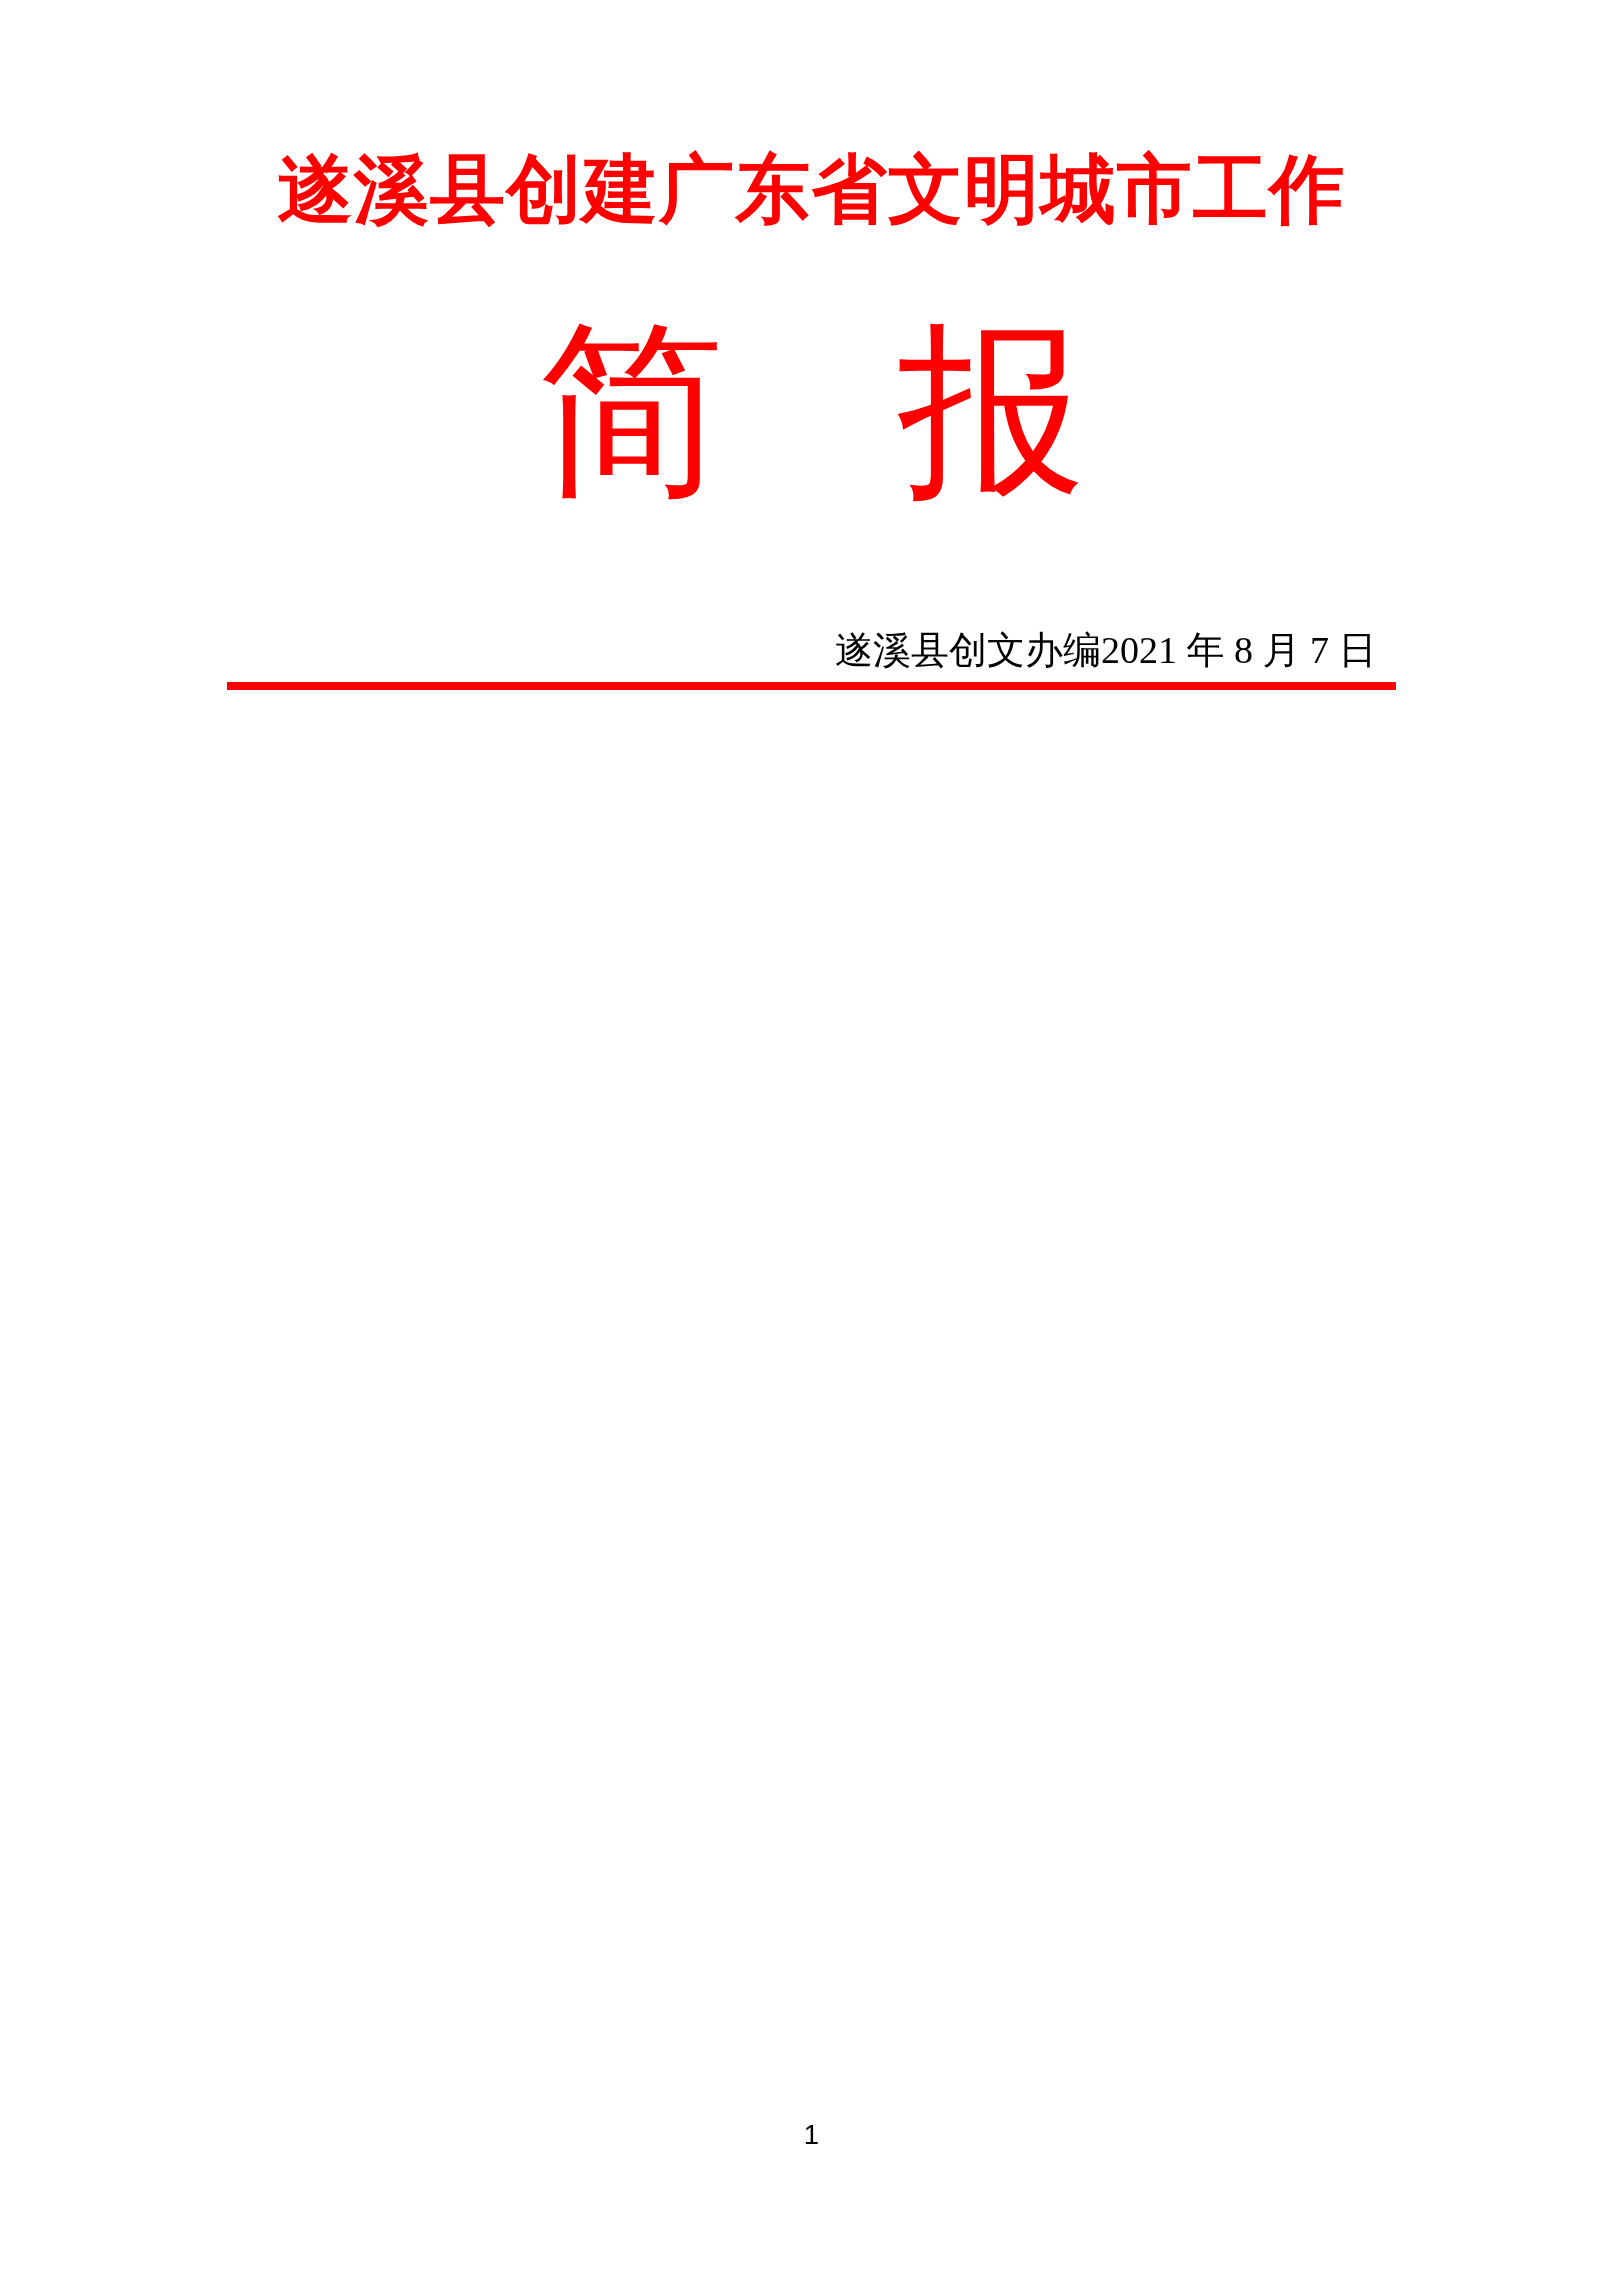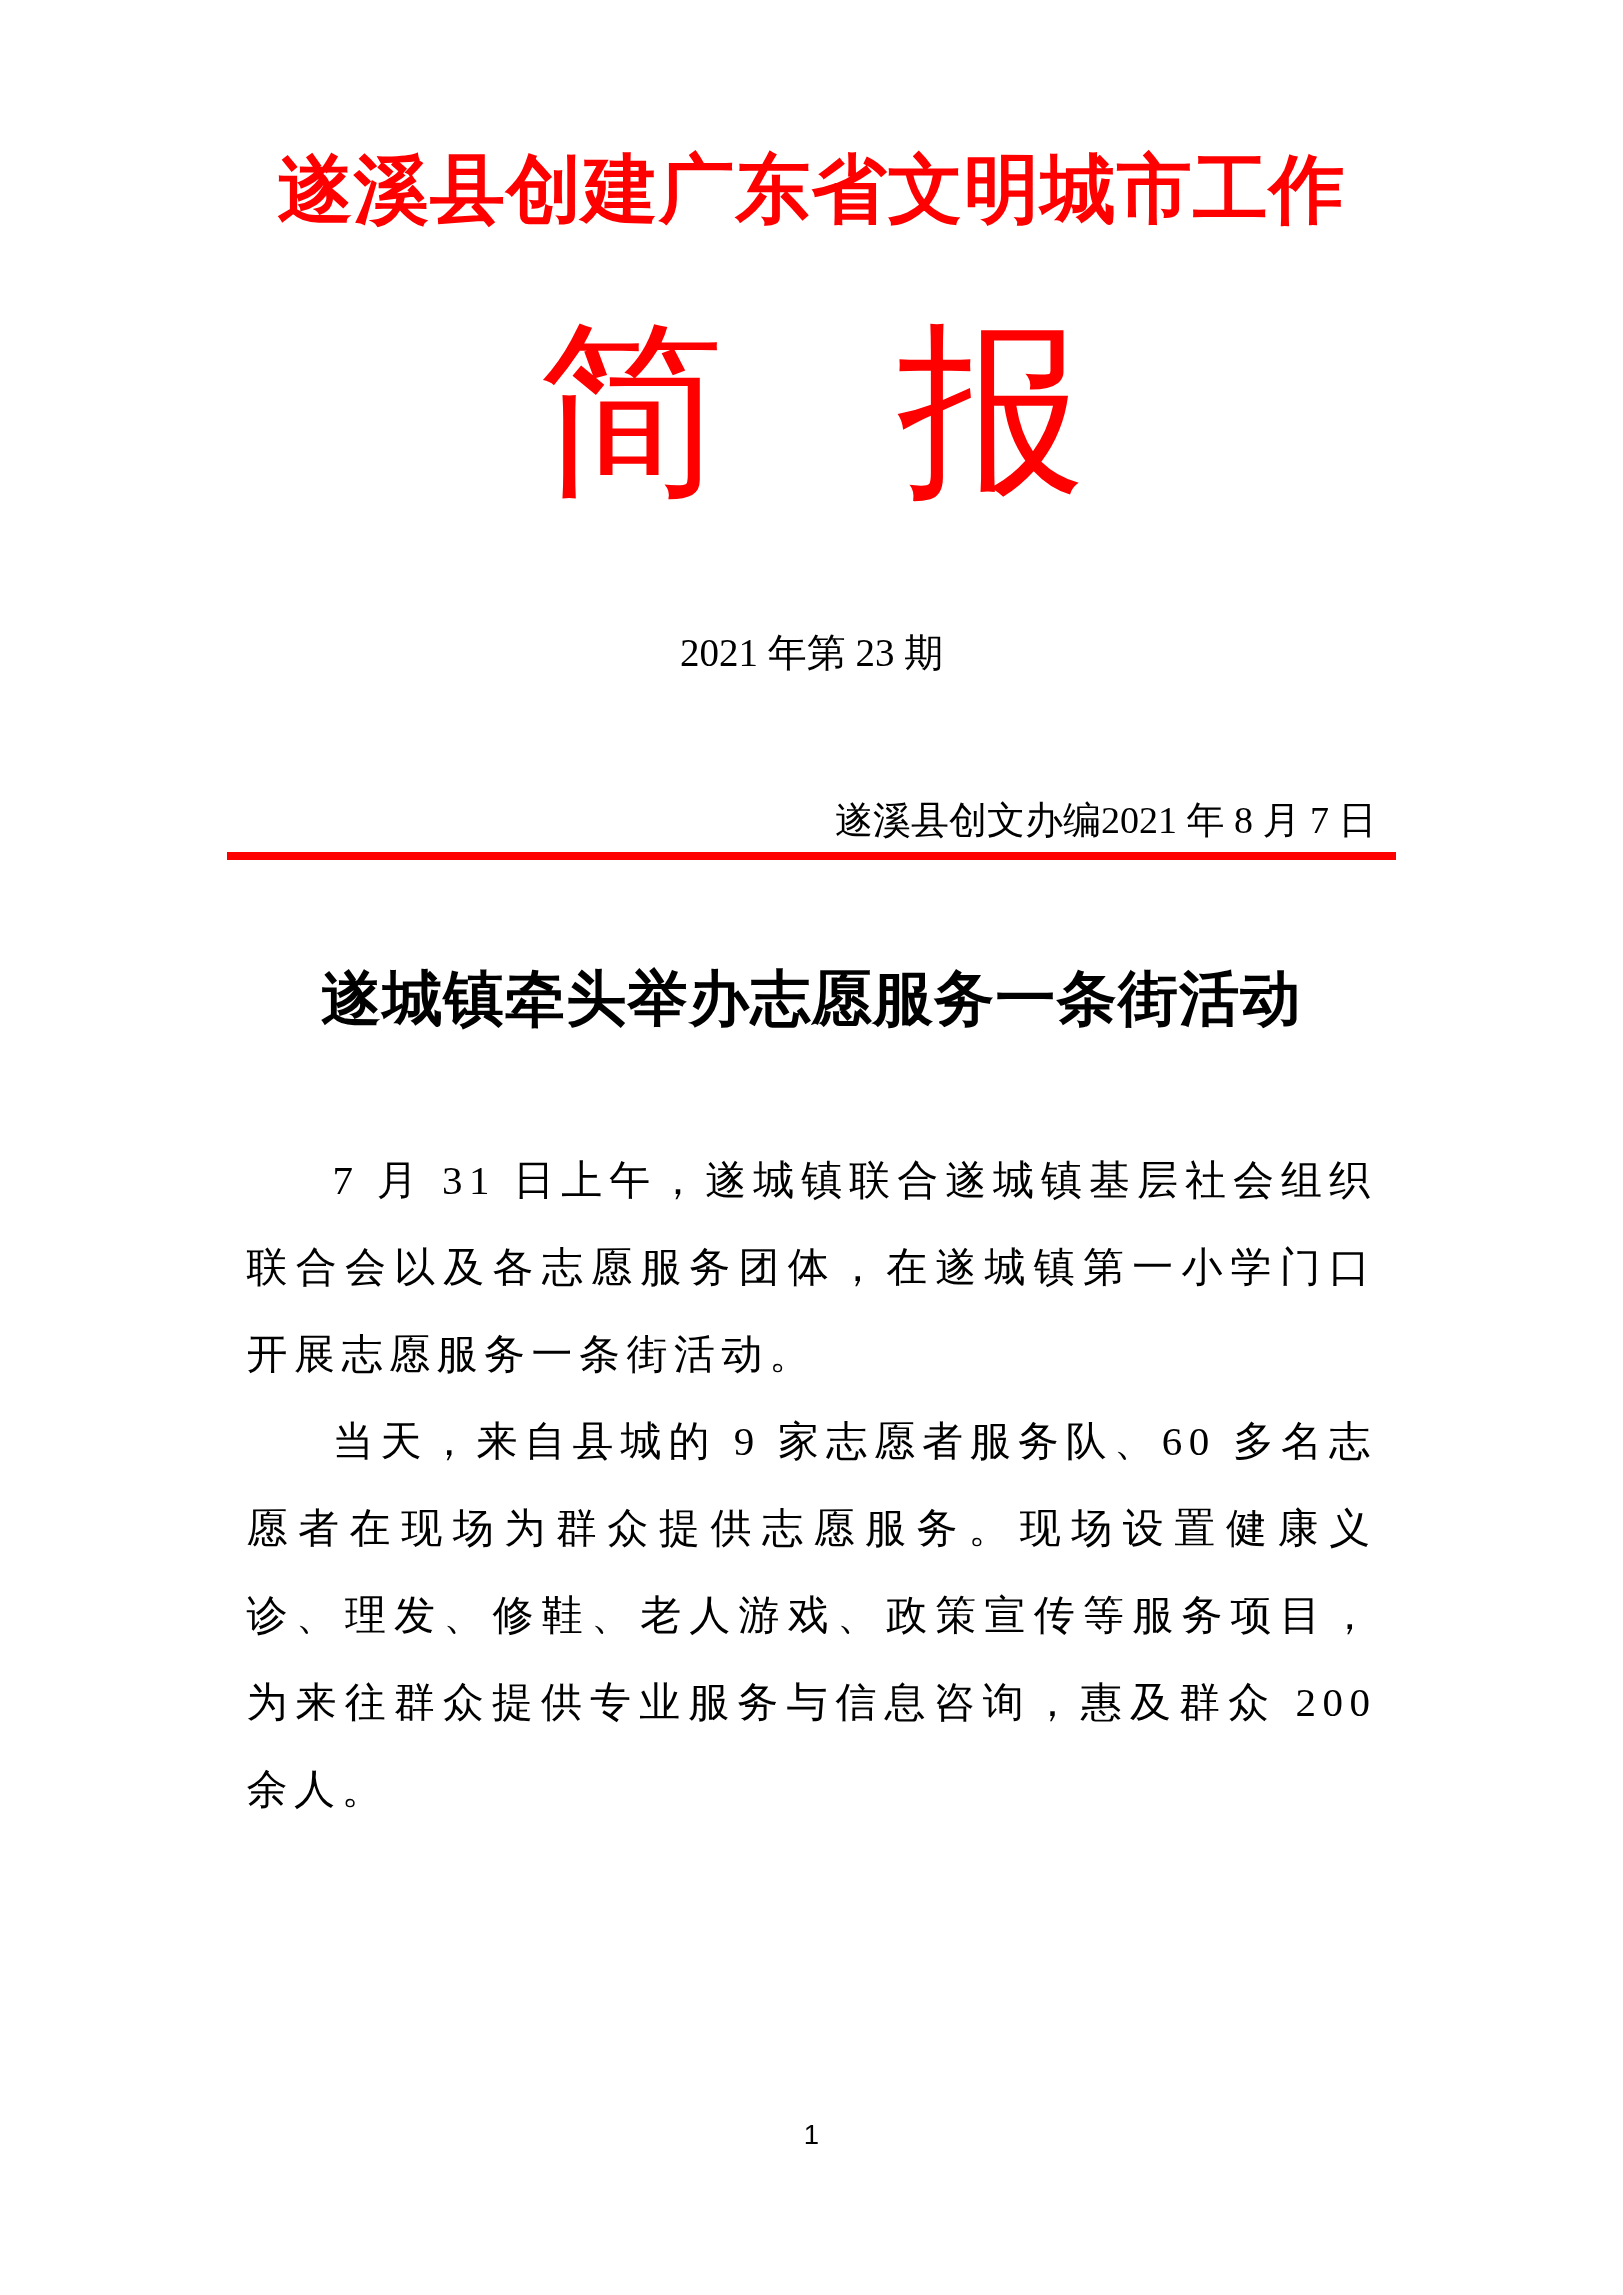--- a/index.html
+++ b/index.html
@@ -112,35 +112,26 @@
 <div class="page">
 
   <header>
     <div class="masthead-line1">遂溪县创建广东省文明城市工作</div>
 
     <div class="masthead-line2">
       <span>简</span>
       <span>报</span>
     </div>
 
-    <div class="issue-line">2021 年第 23 期</div>
 
     <div class="pub-row">
       <span>遂溪县创文办编</span>
       <span>2021 年 8 月 7 日</span>
     </div>
 
     <div class="red-rule"></div>
   </header>
 
-  <main class="article">
-    <h1 class="article-title">遂城镇牵头举办志愿服务一条街活动</h1>
-
-    <div class="article-body">
-      <p>7 月 31 日上午，遂城镇联合遂城镇基层社会组织联合会以及各志愿服务团体，在遂城镇第一小学门口开展志愿服务一条街活动。</p>
-      <p>当天，来自县城的 9 家志愿者服务队、60 多名志愿者在现场为群众提供志愿服务。现场设置健康义诊、理发、修鞋、老人游戏、政策宣传等服务项目，为来往群众提供专业服务与信息咨询，惠及群众 200 余人。</p>
-    </div>
-  </main>
 
   <footer class="page-number">1</footer>
 
 </div>
 
 
 </body></html>

